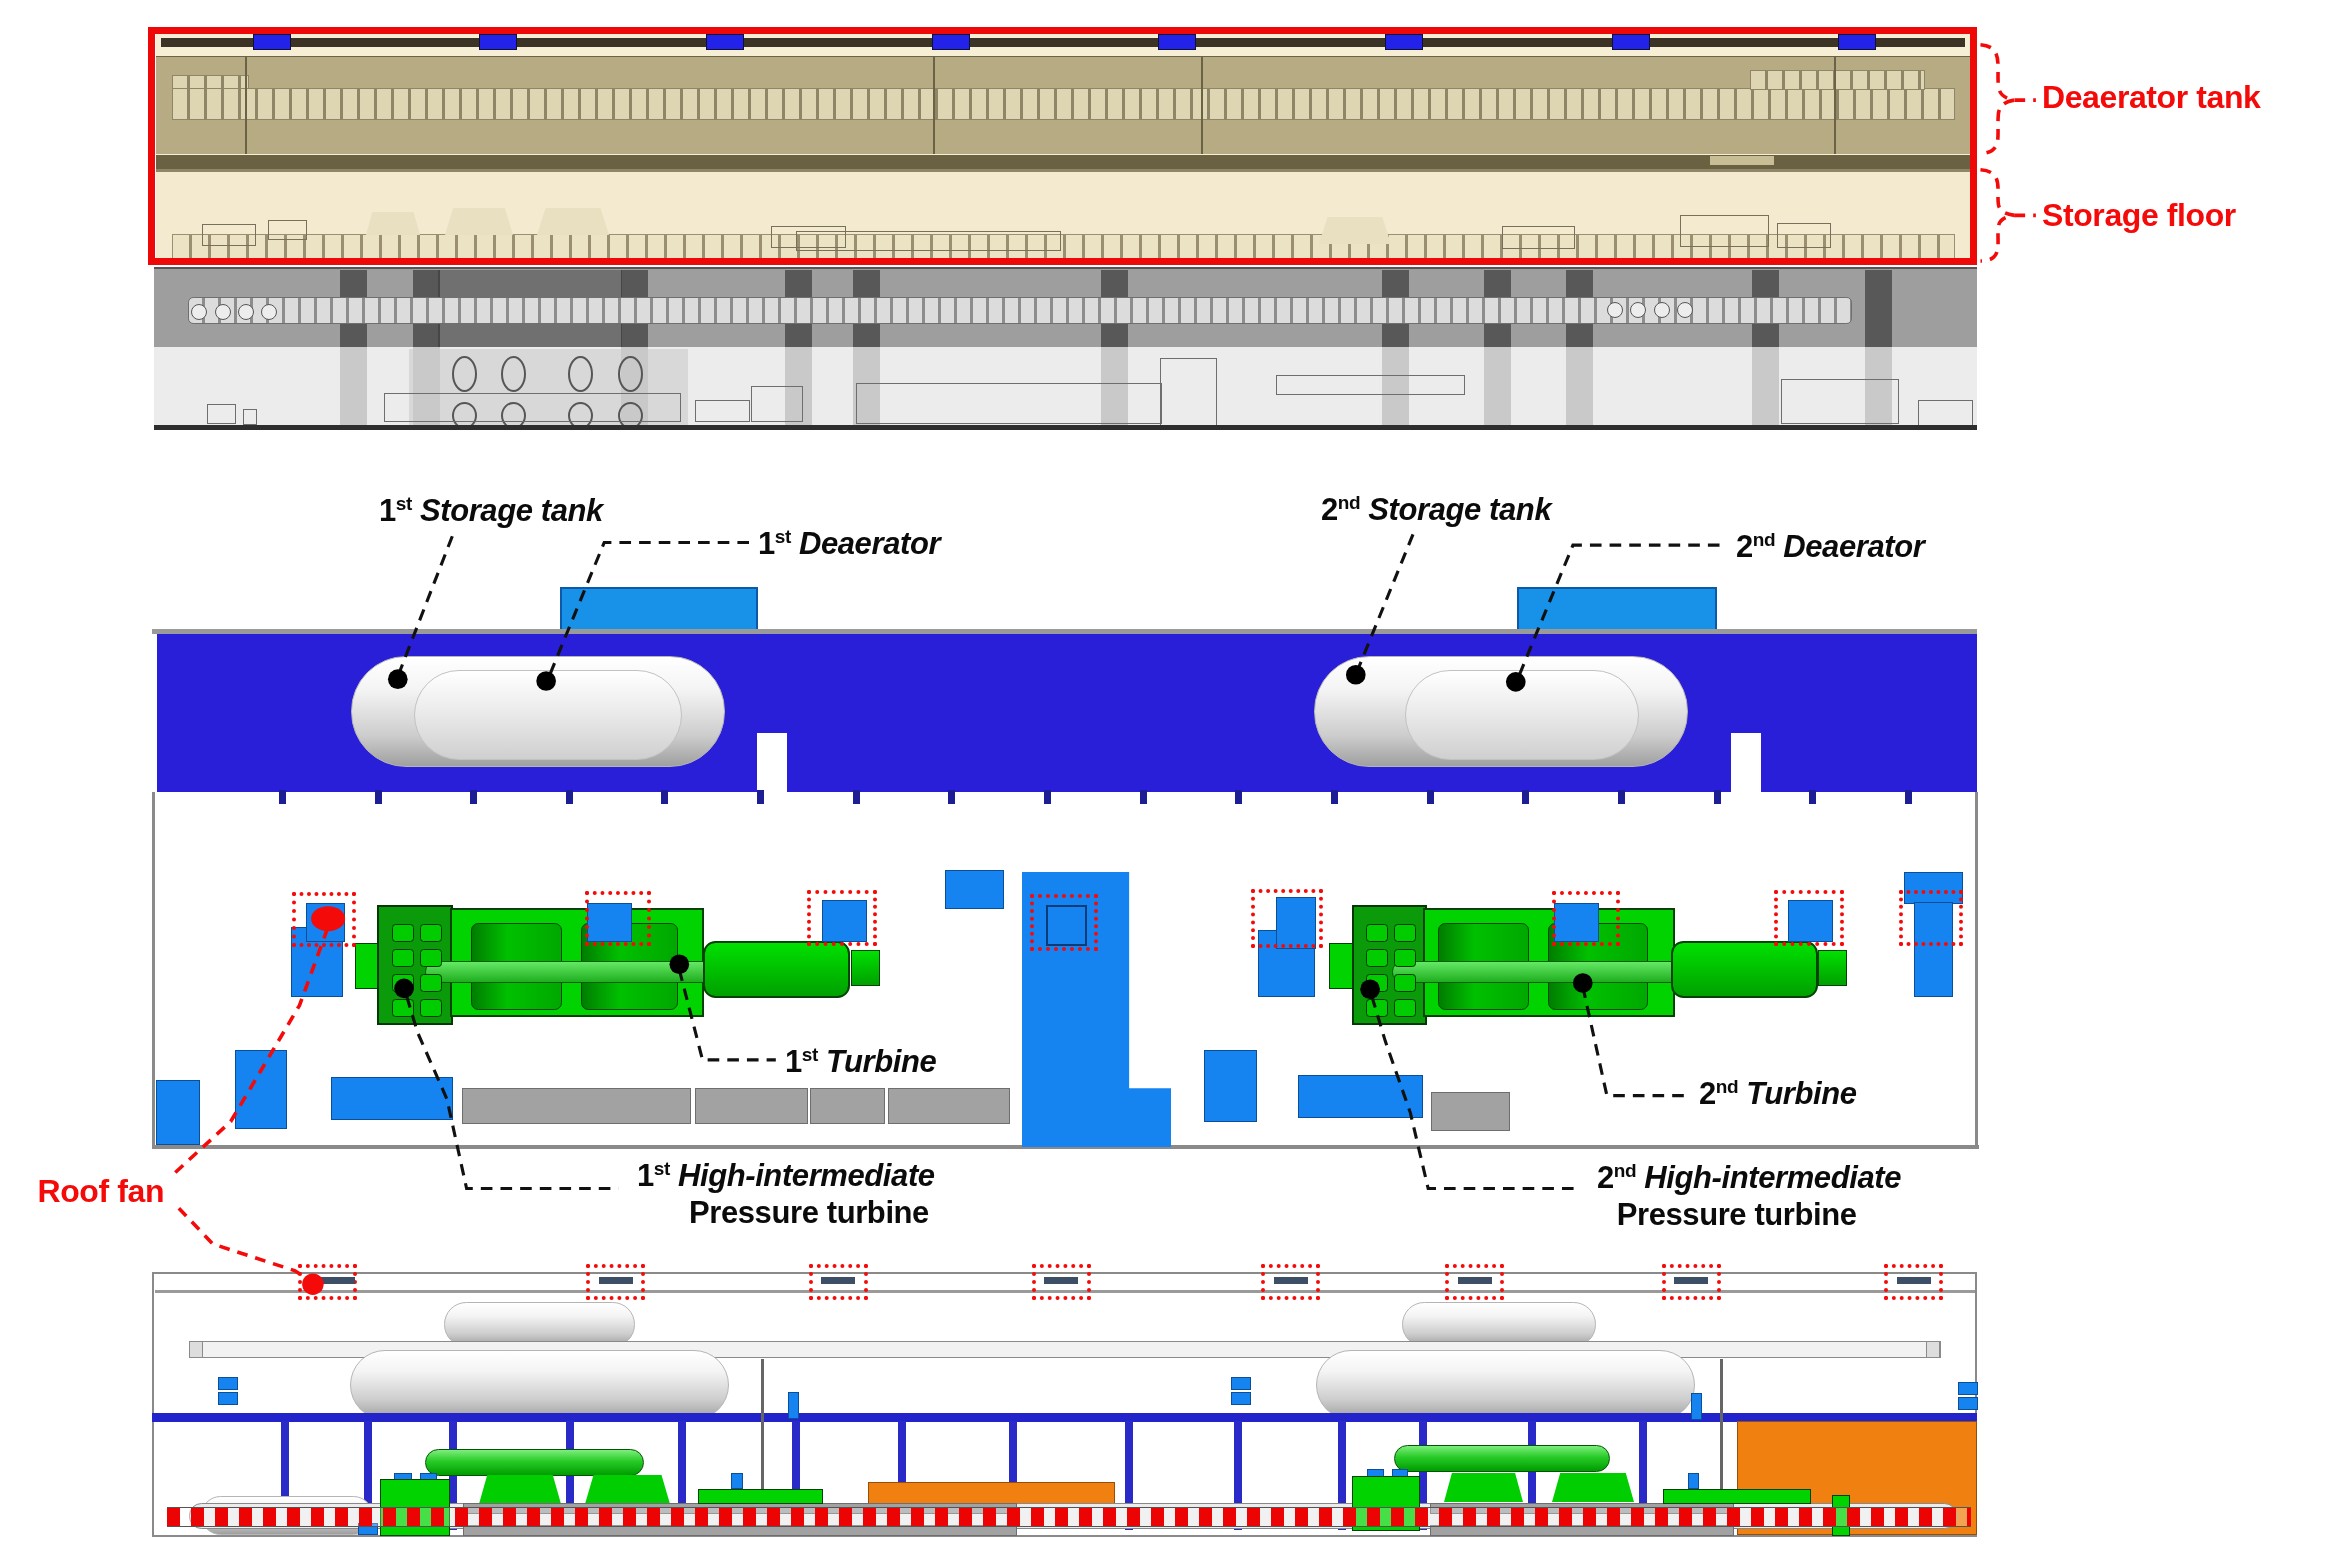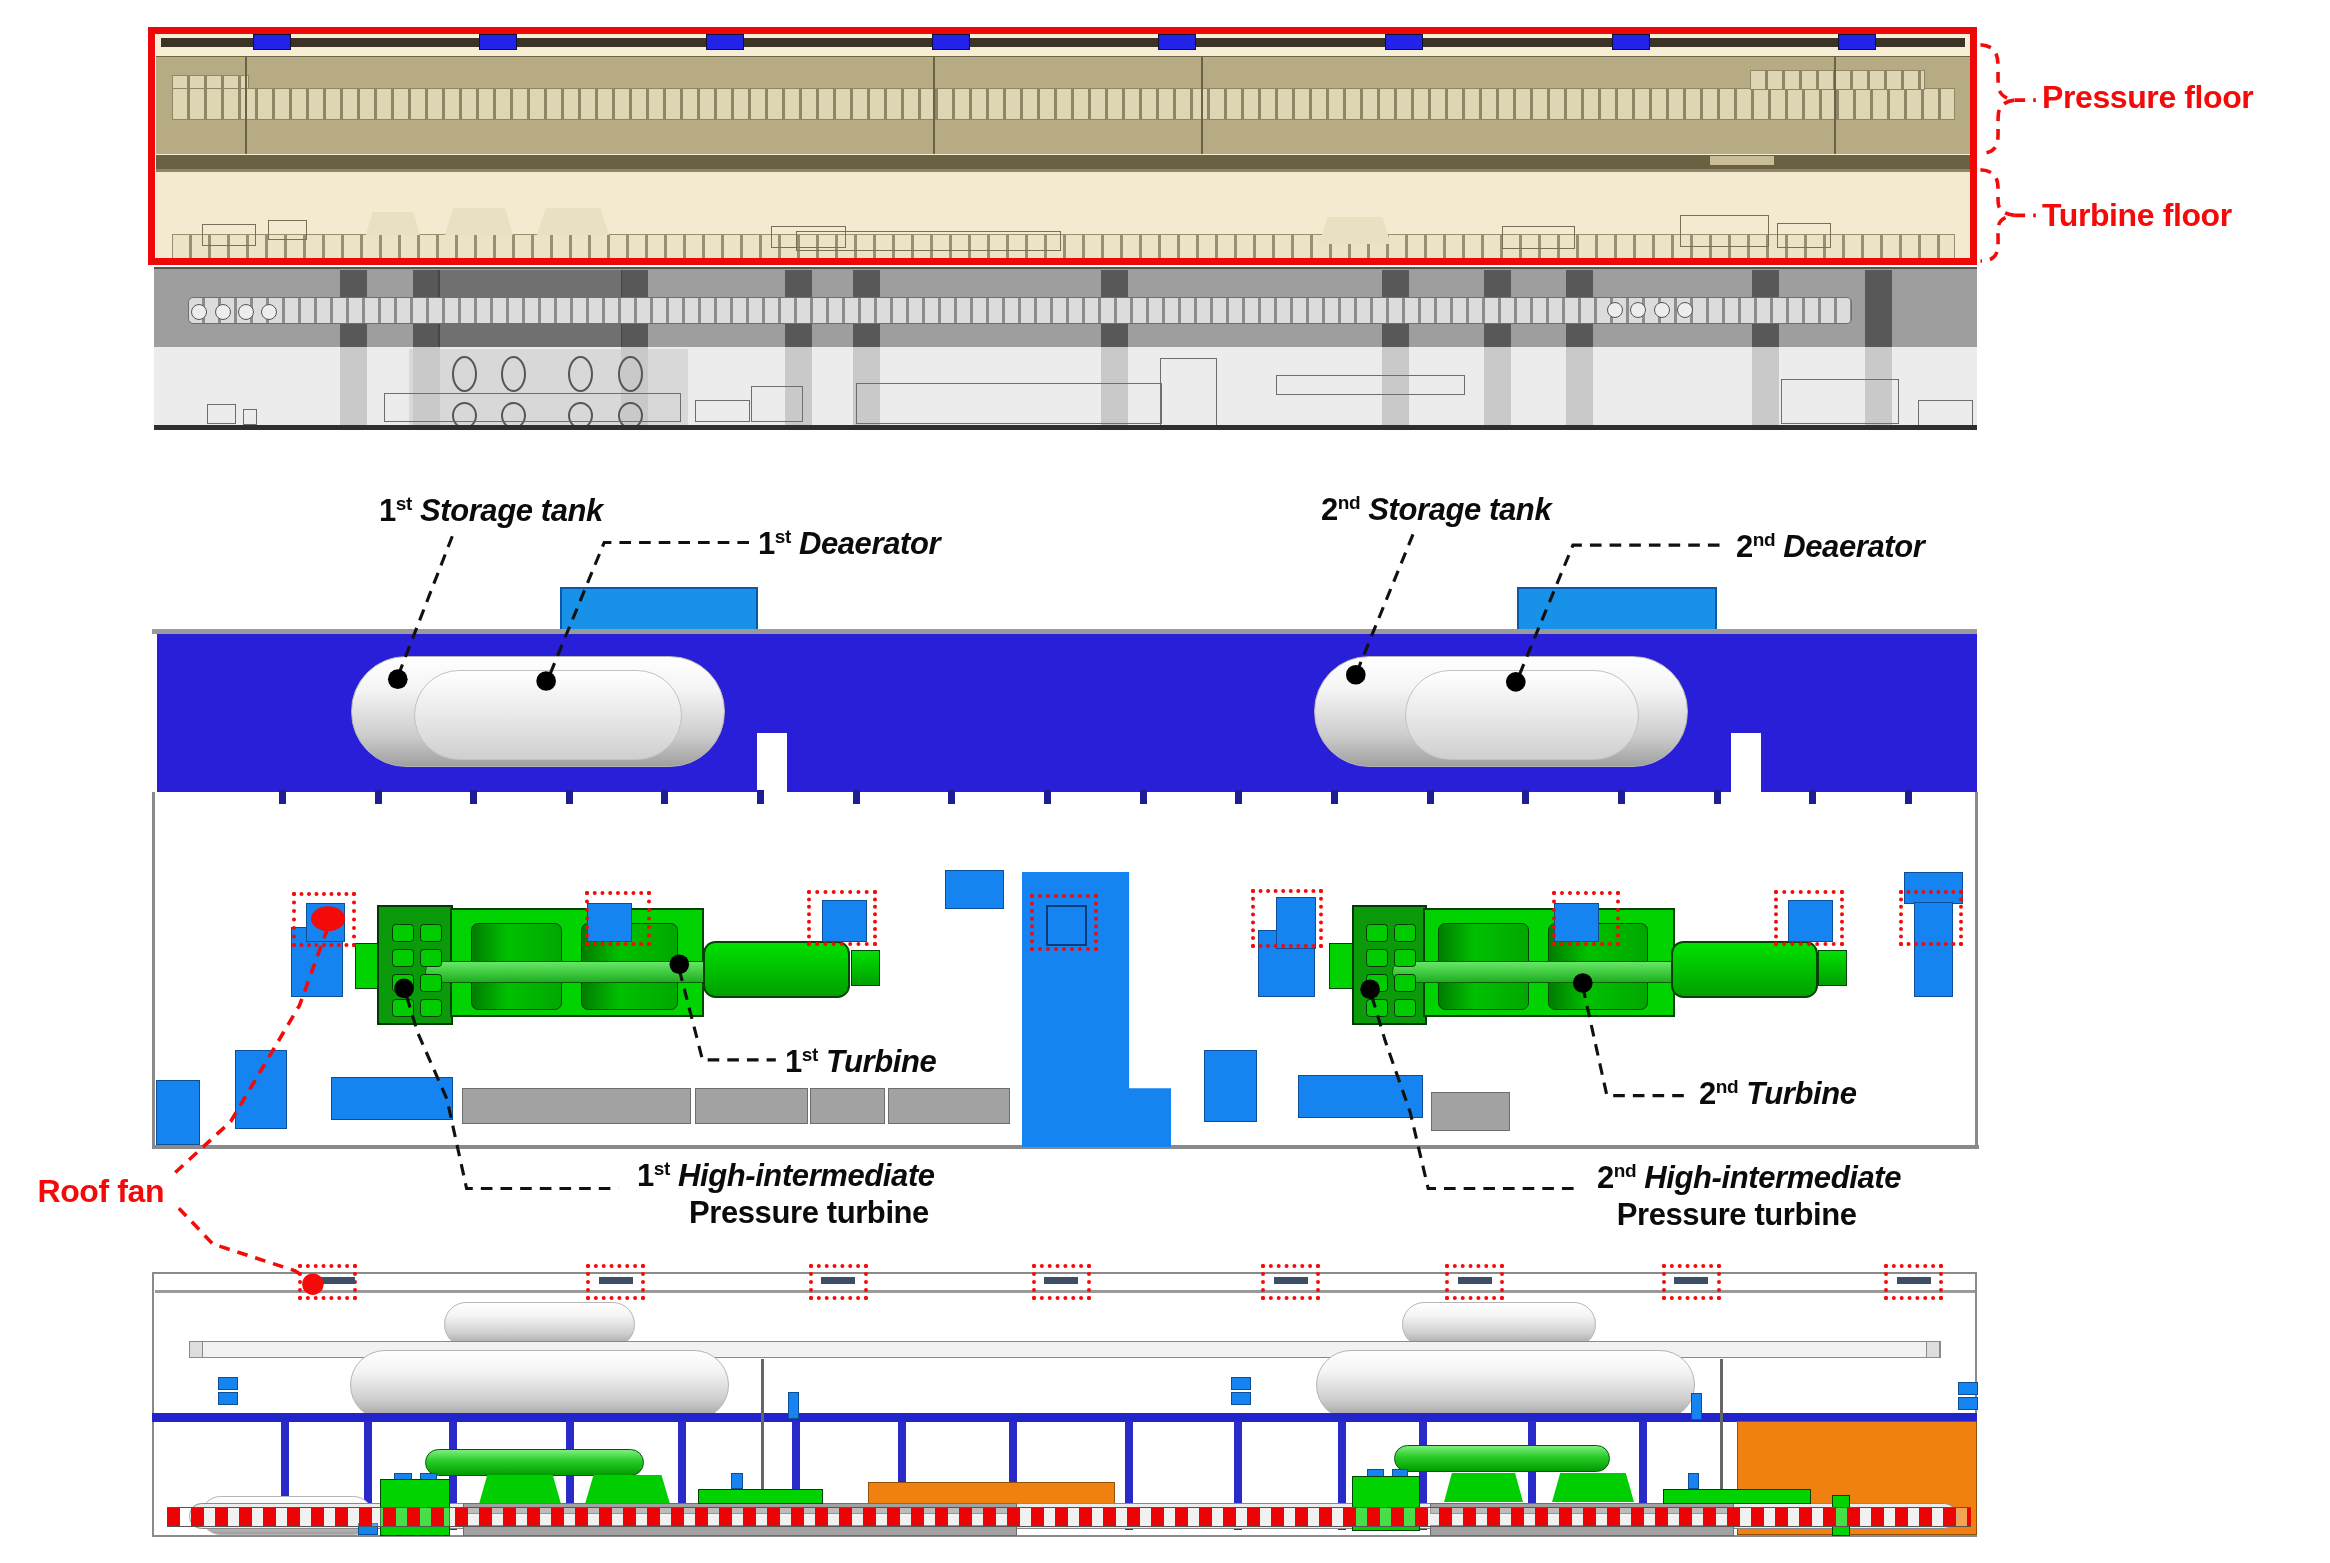--- a/index.html
+++ b/index.html
@@ -351,22 +351,22 @@
     </div>
   <div id="bluepairs" class="abs" style="left:0;top:0;">
       <div class="abs blue" style="left: 218px; top: 1377px; width: 19.7px; height: 12.5px;"></div>
       <div class="abs blue" style="left: 218px; top: 1392px; width: 19.7px; height: 12.5px;"></div>
       <div class="abs blue" style="left: 1231px; top: 1377px; width: 19.7px; height: 12.5px;"></div>
       <div class="abs blue" style="left: 1231px; top: 1392px; width: 19.7px; height: 12.5px;"></div>
       <div class="abs blue" style="left: 1958px; top: 1382px; width: 19.7px; height: 12.5px;"></div>
       <div class="abs blue" style="left: 1958px; top: 1397px; width: 19.7px; height: 12.5px;"></div>
     </div>
 
-  <div class="lbl redlbl" style="left:2042px;top:79px;"><span>Pressure floor</span></div>
-  <div class="lbl redlbl" style="left:2042px;top:197px;"><span>Turbine floor</span></div>
+  <div class="lbl redlbl" style="left:2042px;top:79px;"><span>Deaerator tank</span></div>
+  <div class="lbl redlbl" style="left:2042px;top:197px;"><span>Storage floor</span></div>
   <div class="lbl redlbl" style="left:29.5px;top:1173px;margin-left:8px;"><span>Roof fan</span></div>
 
   <div class="lbl" style="left:379px;top:493px;">
     <span>1</span><sup>st</sup><span class="rest">Storage tank</span>
   </div>
   <div class="lbl" style="left:758px;top:526px;">
     <span>1</span><sup>st</sup><span class="rest">Deaerator</span>
   </div>
   <div class="lbl" style="left:1321px;top:492px;">
     <span>2</span><sup>nd</sup><span class="rest">Storage tank</span>

